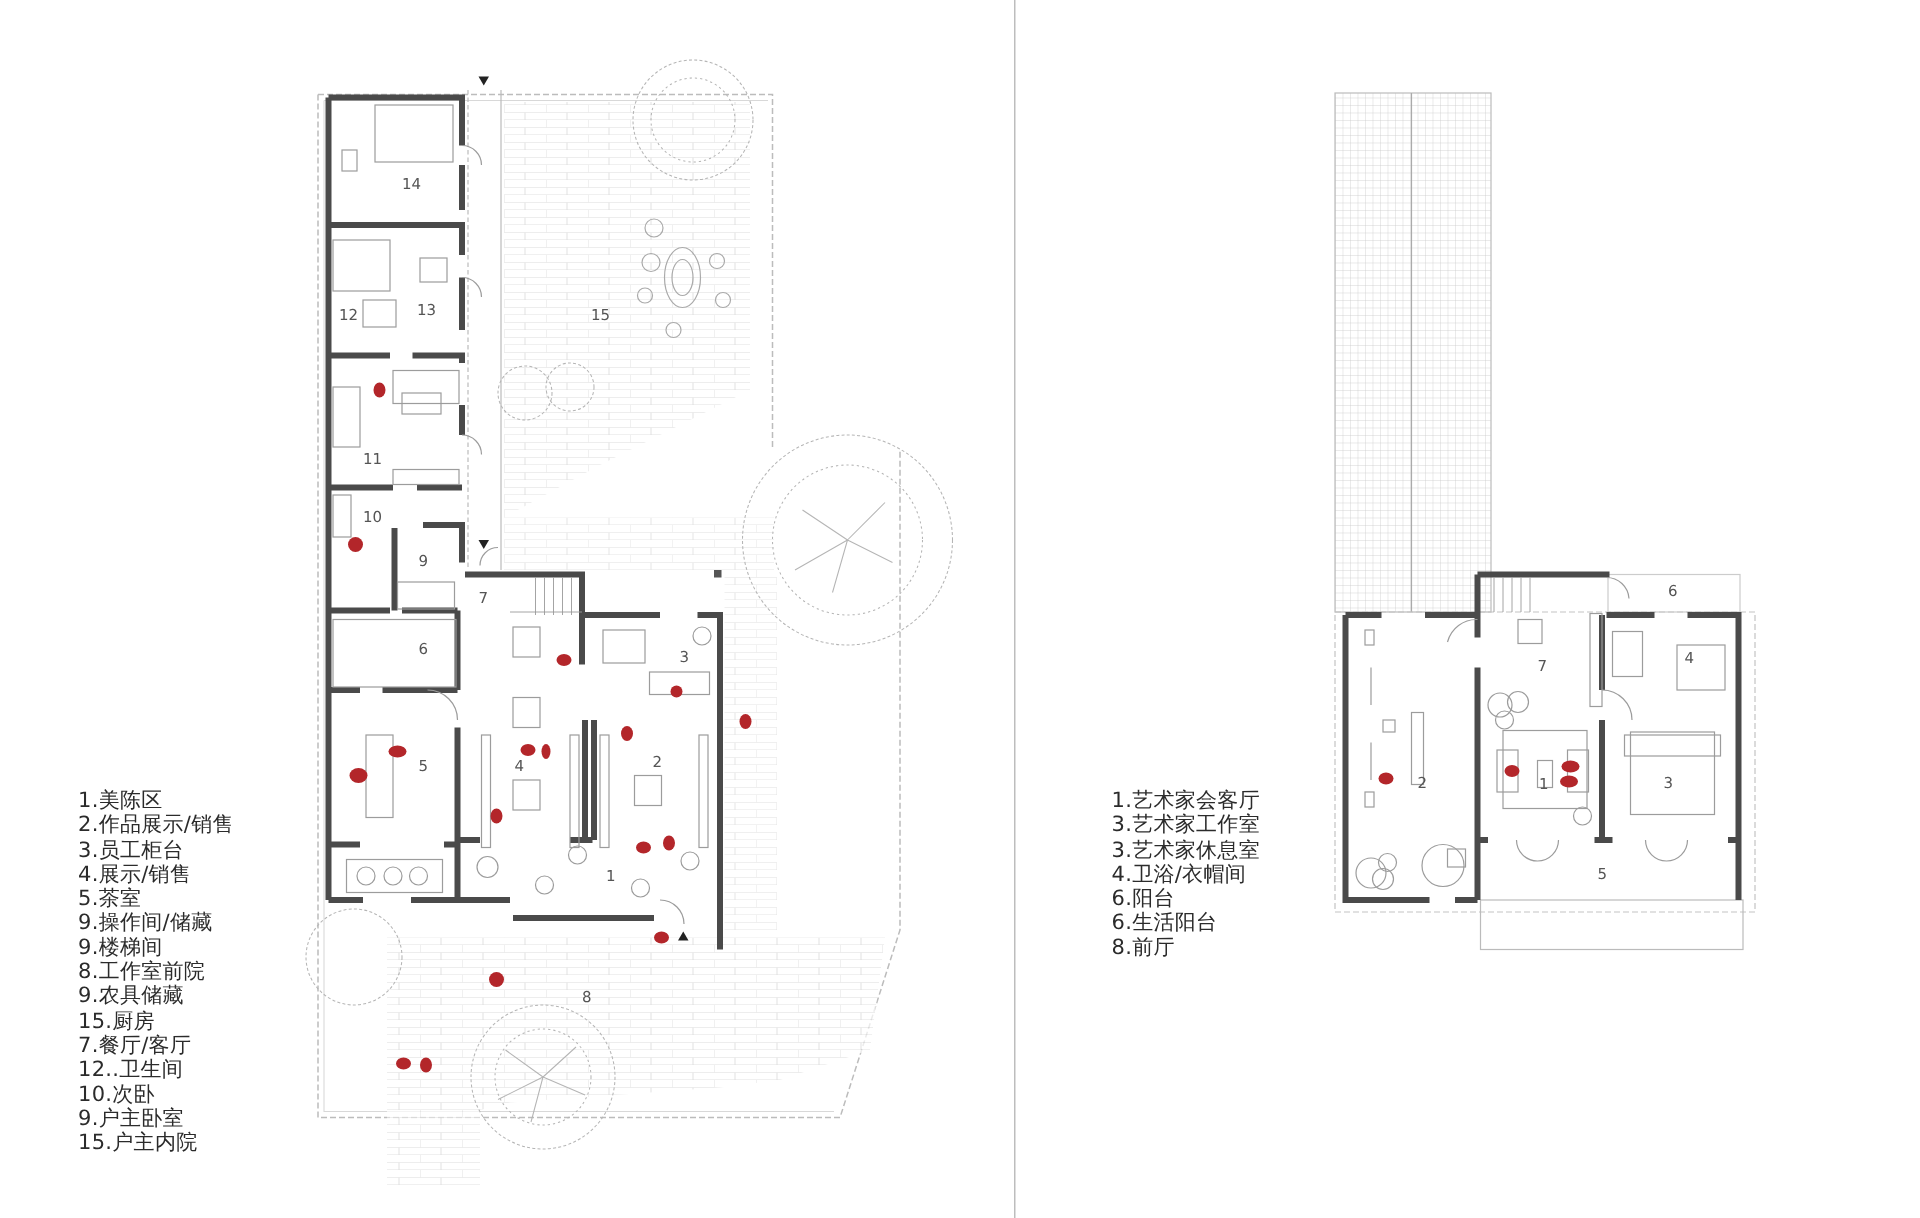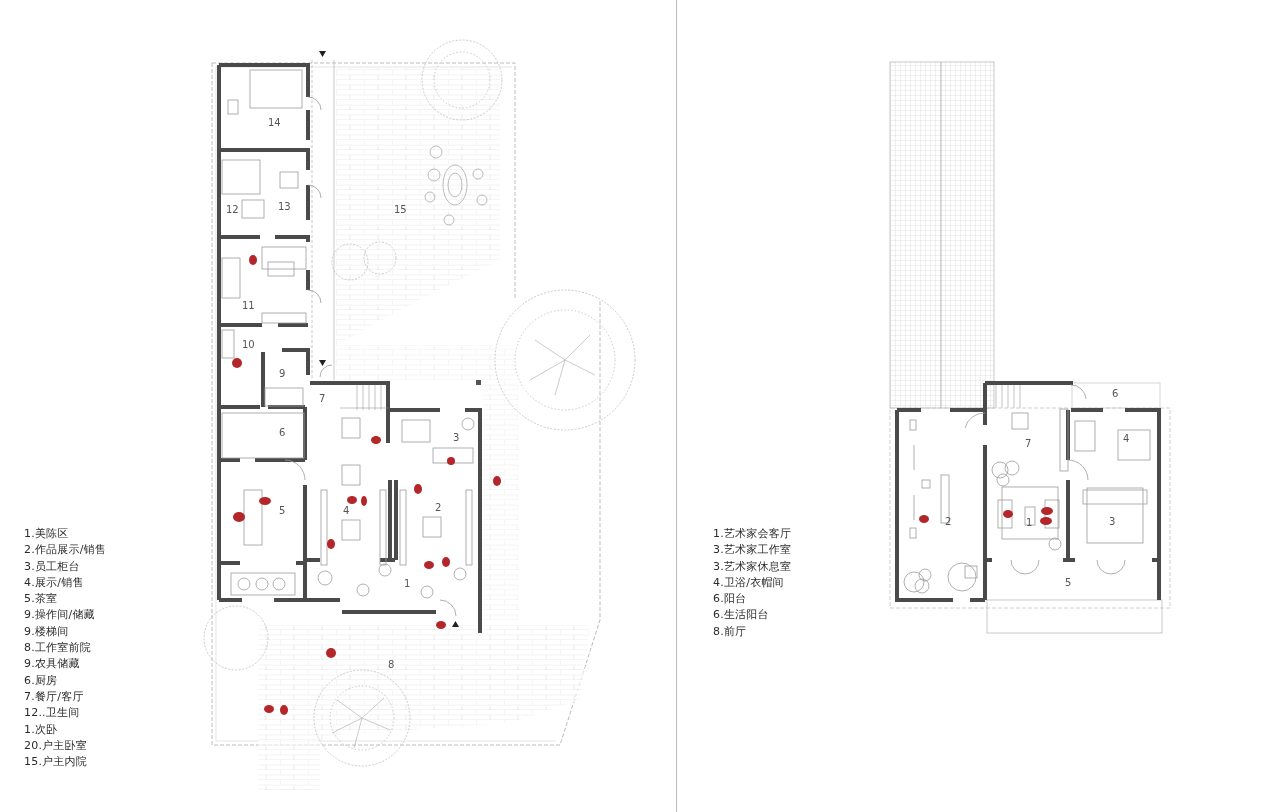--- a/index.html
+++ b/index.html
@@ -1,18 +1,18 @@
 <!DOCTYPE html>
 <html><head>
 <meta charset="utf-8">
 <style>
   html,body{margin:0;padding:0;background:#fff;}
   body{width:1280px;height:812px;position:relative;overflow:hidden;font-family:"DejaVu Sans",sans-serif;}
   .page-divider{position:absolute;left:676px;top:0;width:1px;height:812px;background:#bdbdbd;}
-  .legend{position:absolute;font-size:11px;color:#2b2b2b;line-height:16.3px;letter-spacing:0.2px;}
+  .legend{position:absolute;font-size:14px;color:#2b2b2b;line-height:16.3px;letter-spacing:0.2px;margin-left:28px;}
   .legend-left{left:24px;top:526px;}
   .legend-right{left:713px;top:526px;}
   .legend div{white-space:nowrap;}
   svg{position:absolute;left:0;top:0;}
   .room-num{font-family:"DejaVu Sans",sans-serif;font-size:10px;fill:#555;}
 </style>
 </head>
 <body>
 
 <div class="page-divider"></div>
@@ -268,25 +268,25 @@
 <div class="legend legend-left">
   <div>1.美陈区</div>
   <div>2.作品展示/销售</div>
   <div>3.员工柜台</div>
   <div>4.展示/销售</div>
   <div>5.茶室</div>
   <div>9.操作间/储藏</div>
   <div>9.楼梯间</div>
   <div>8.工作室前院</div>
   <div>9.农具储藏</div>
-  <div>6.厨房</div>
+  <div>15.厨房</div>
   <div>7.餐厅/客厅</div>
   <div>12..卫生间</div>
-  <div>1.次卧</div>
-  <div>20.户主卧室</div>
+  <div>10.次卧</div>
+  <div>9.户主卧室</div>
   <div>15.户主内院</div>
 </div>
 
 <div class="legend legend-right">
   <div>1.艺术家会客厅</div>
   <div>3.艺术家工作室</div>
   <div>3.艺术家休息室</div>
   <div>4.卫浴/衣帽间</div>
   <div>6.阳台</div>
   <div>6.生活阳台</div>

